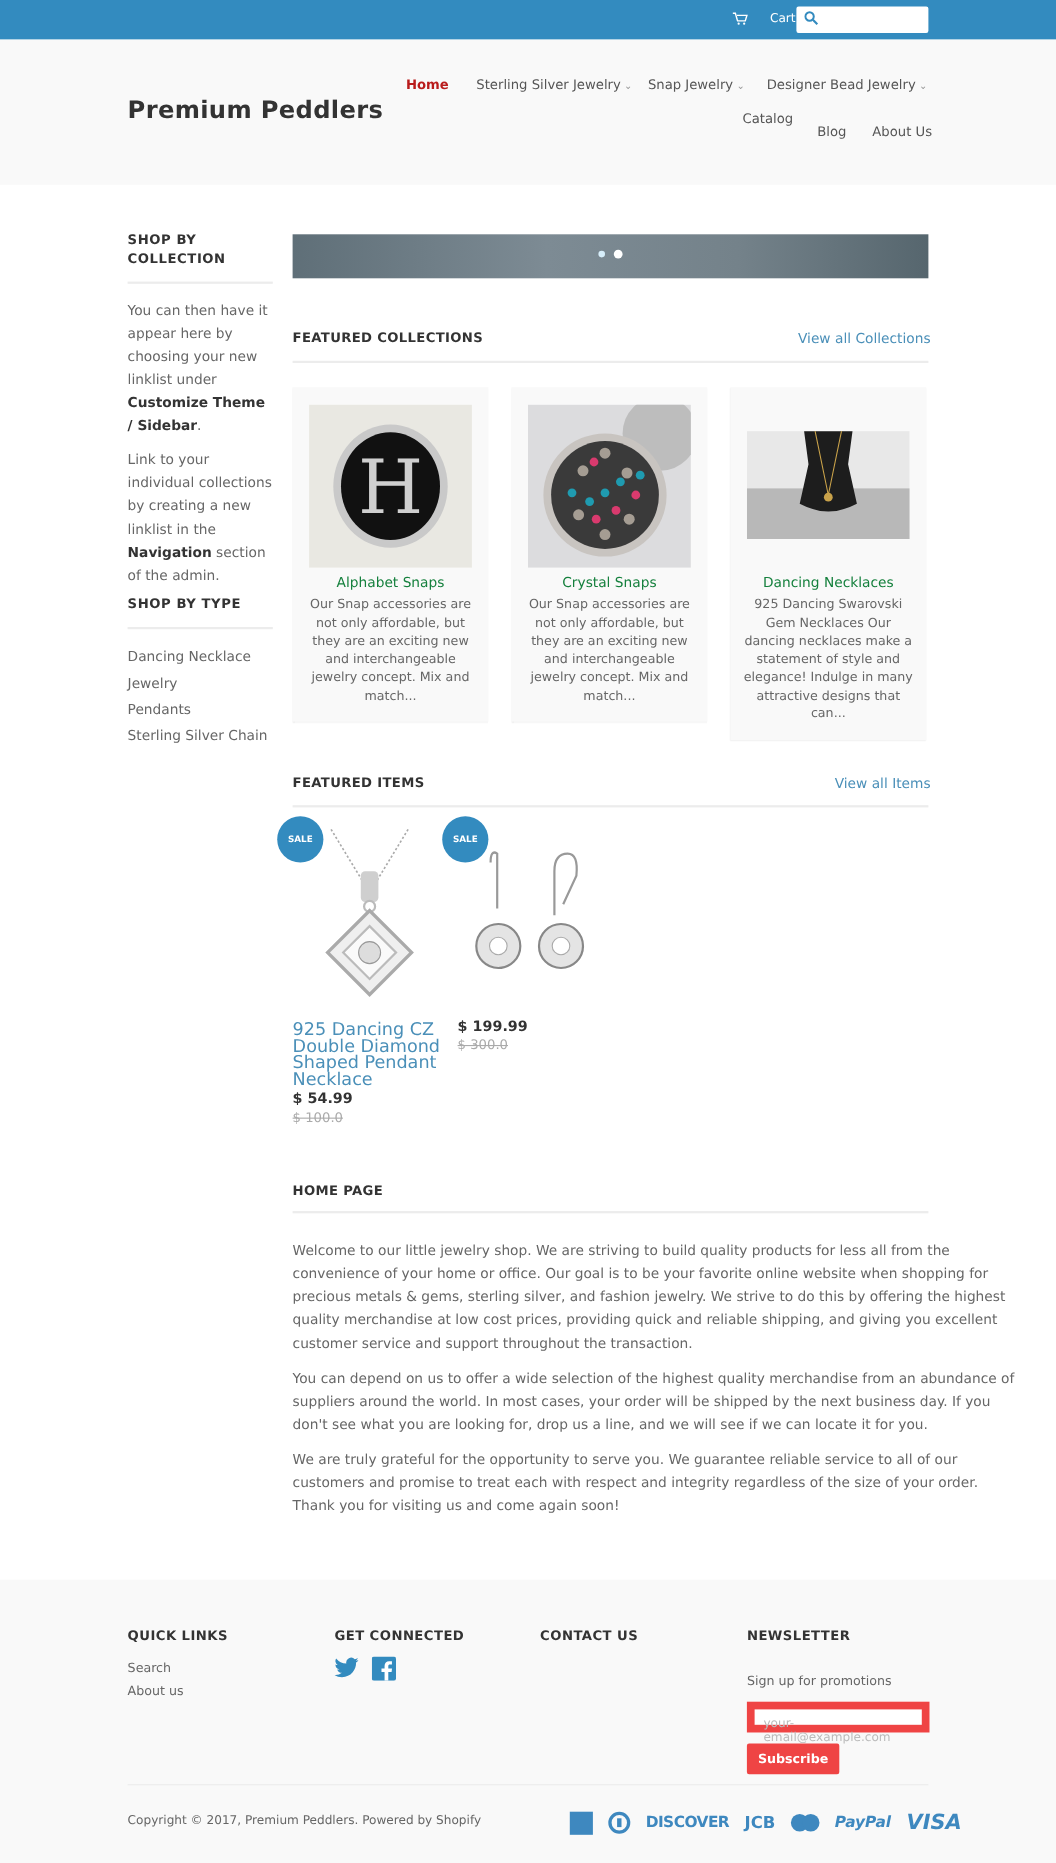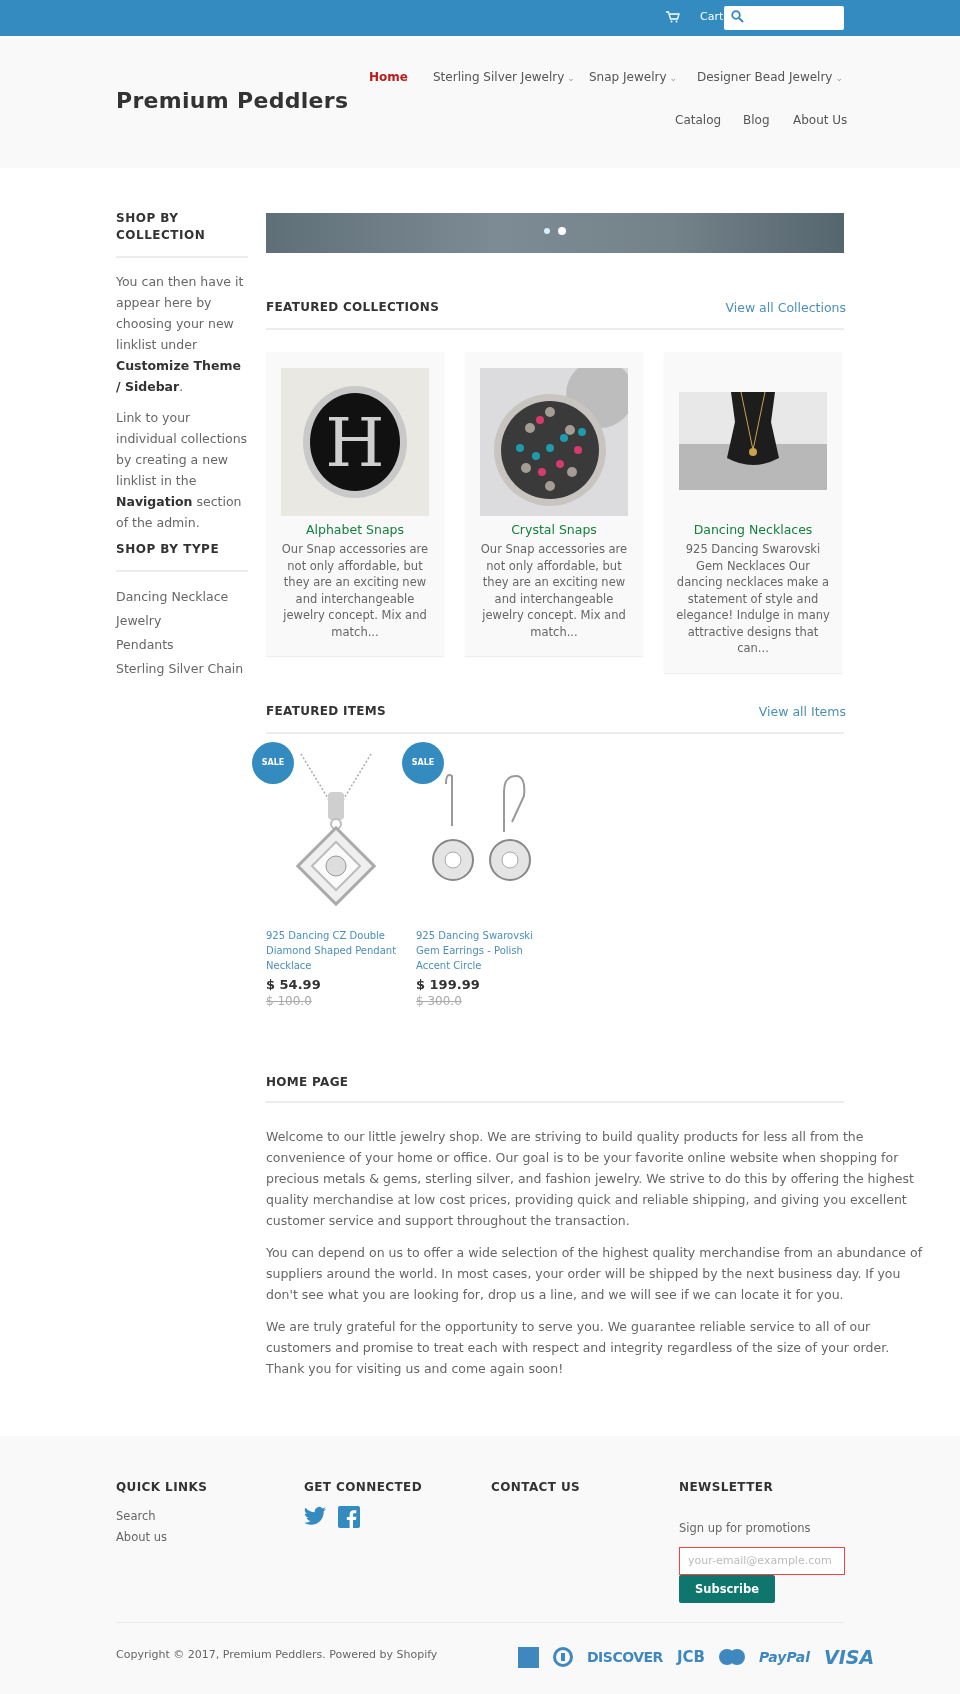--- a/index.html
+++ b/index.html
@@ -26,31 +26,31 @@
 .sec-h{position:absolute;left:266px;font-size:12px;font-weight:bold;color:#333;letter-spacing:.3px}
 .sec-link{position:absolute;right:114px;font-size:12.5px;color:#4a8fb8}
 .hr{position:absolute;left:266px;width:578px;height:2px;background:#ececec}
 .coll{position:absolute;top:352px;width:178px;background:#f9f9f9;box-shadow:0 1px 1px #eee;text-align:center}
 .coll .img{margin:16px auto 0;width:148px;height:148px;position:relative}
 .coll .title{font-size:12.5px;color:#15803d;margin-top:6px}
 .coll .desc{font-size:11.5px;line-height:16.5px;color:#666;padding:4px 12px 16px}
 .prod{position:absolute;top:742px;width:140px}
 .sale{position:absolute;left:-14px;top:0;width:42px;height:42px;border-radius:50%;background:#338bbf;color:#fff;font-size:8px;font-weight:bold;text-align:center;line-height:42px}
 .prod .pimg{width:140px;height:180px}
-.ptitle{font-size:10px;line-height:15px;color:#4a8fb8;margin-top:6px}
+.ptitle{font-size:16px;line-height:15px;color:#4a8fb8;margin-top:6px}
 .price{font-size:13px;font-weight:bold;color:#333;margin-top:4px}
 .compare{font-size:12px;color:#aaa;text-decoration:line-through;margin-top:2px}
 .body-txt{position:absolute;left:266px;top:1126px;width:660px}
 .body-txt p{font-size:12.5px;line-height:21px;color:#666;margin-bottom:11px}
 .footer{position:absolute;left:0;top:1436px;width:960px;height:258px;background:#f9f9f9}
 .fcol{position:absolute;top:44px}
 .fh{font-size:12px;font-weight:bold;color:#333;letter-spacing:.4px}
 .fl{font-size:11.5px;color:#666;line-height:21px}
-.email{width:166px;height:28px;border:1px solid #ef4444;background:#fff;font-size:11px;color:#bbb;padding:6px 8px;margin-top:8px}
-.subbtn{width:96px;height:28px;background:#0f766e;color:#fff;font-size:11.5px;font-weight:bold;border-radius:2px;text-align:center;line-height:28px;}
+.email{width:166px;height:28px;border:7px solid #ef4444;background:#fff;font-size:11px;color:#bbb;padding:6px 8px;margin-top:8px}
+.subbtn{width:84px;height:28px;background:#ef4444;color:#fff;font-size:11.5px;font-weight:bold;border-radius:2px;text-align:center;line-height:28px;margin-top:10px}
 .fhr{position:absolute;left:116px;top:186px;width:728px;height:1px;background:#ebebeb}
 .copy{position:absolute;left:116px;top:212px;font-size:11px;color:#666}
 .pay{position:absolute;left:518px;top:210px;display:flex;align-items:center;gap:14px;color:#3e88bf;font-weight:bold;font-size:14px}
 </style>
 </head>
 <body>
 
 <div class="topbar">
   <a class="cart">
     <svg width="14" height="12" viewBox="0 0 14 12">
@@ -68,21 +68,21 @@
   </div>
 </div>
 
 <div class="header">
   <a class="logo">Premium Peddlers</a>
   <div class="nav1">
     <a style="left:369px" class="active">Home</a>
     <a style="left:433px"><span>Sterling Silver Jewelry</span><span class="chev">⌄</span></a>
     <a style="left:589px"><span>Snap Jewelry</span><span class="chev">⌄</span></a>
     <a style="left:697px"><span>Designer Bead Jewelry</span><span class="chev">⌄</span></a>
-    <a style="left:675px;top:43px">Catalog</a>
+    <a style="left:675px;top:31px">Catalog</a>
     <a style="left:743px;top:43px">Blog</a>
     <a style="left:793px;top:43px">About Us</a>
   </div>
 </div>
 
 <div class="sidebar">
   <div class="sb-h">SHOP BY COLLECTION</div>
   <div class="sb-hr"></div>
   <p class="sb-p"><span>You can then have it appear here by choosing your new linklist under </span><b>Customize Theme / Sidebar</b><span>.</span></p>
   <p class="sb-p"><span>Link to your individual collections by creating a new linklist in the </span><b>Navigation</b><span> section of the admin.</span></p>
@@ -187,21 +187,20 @@
     <svg width="140" height="180" viewBox="0 0 140 180">
         <path d="M30 42q0-12 6-8v50" fill="none" stroke="#999" stroke-width="2"></path>
         <path d="M88 90v-40q0-16 12-16q10 0 8 20l-12 26" fill="none" stroke="#999" stroke-width="2"></path>
         <circle cx="37" cy="118" r="20" fill="#e4e4e4" stroke="#888" stroke-width="2"></circle>
         <circle cx="37" cy="118" r="8" fill="#fff" stroke="#aaa"></circle>
         <circle cx="94" cy="118" r="20" fill="#e4e4e4" stroke="#888" stroke-width="2"></circle>
         <circle cx="94" cy="118" r="8" fill="#fff" stroke="#aaa"></circle>
       </svg>
   </div>
   <div class="sale">SALE</div>
-  <a class="ptitle" style="display:block">925 Dancing Swarovski Gem Earrings - Polish Accent Circle</a>
   <div class="price">$ 199.99</div>
   <div class="compare">$ 300.0</div>
 </div>
 
 <div class="sec-h" style="top:1075px">HOME PAGE</div>
 <div class="hr" style="top:1101px"></div>
 <div class="body-txt">
   <p>Welcome to our little jewelry shop.  We are striving to build quality products for less all from the convenience of your home or office.  Our goal is to be your favorite online website when shopping for precious metals &amp; gems, sterling silver, and fashion jewelry. We strive to do this by offering the highest quality merchandise at low cost prices, providing quick and reliable shipping, and giving you excellent customer service and support throughout the transaction.</p>
   <p>You can depend on us to offer a wide selection of the highest quality merchandise from an abundance of suppliers around the world.  In most cases, your order will be shipped by the next business day.  If you don't see what you are looking for, drop us a line, and we will see if we can locate it for you.</p>
   <p>We are truly grateful for the opportunity to serve you. We guarantee reliable service to all of our customers and promise to treat each with respect and integrity regardless of the size of your order.  Thank you for visiting us and come again soon!</p>

